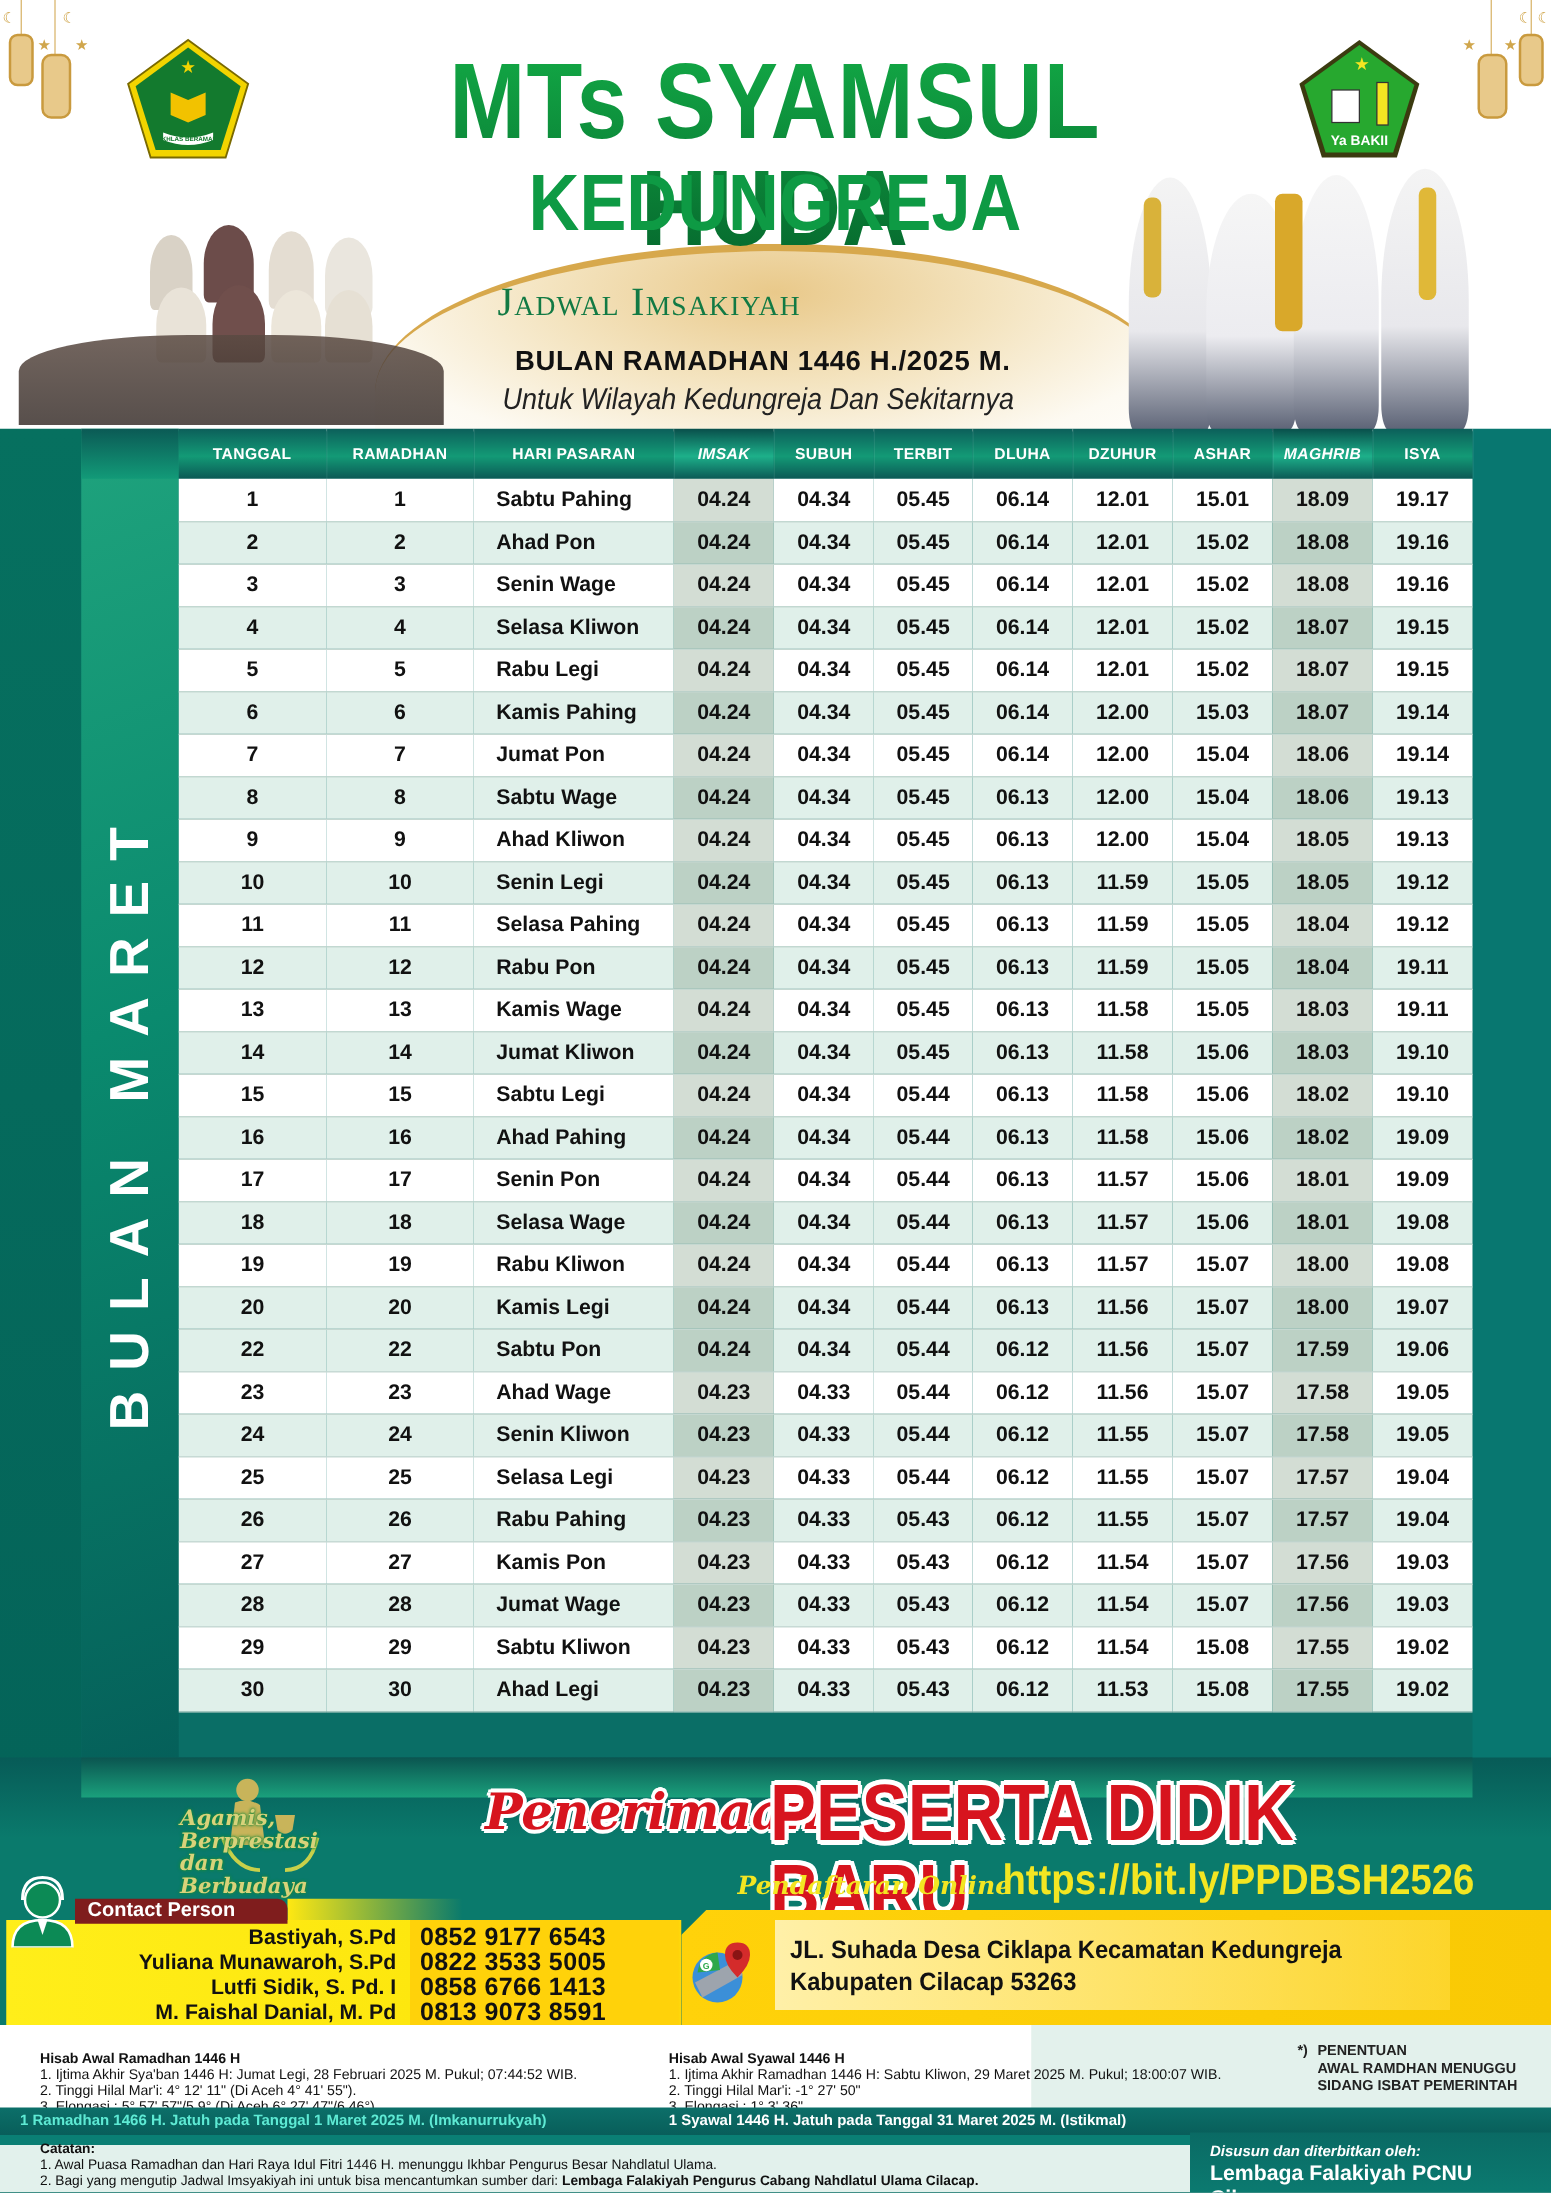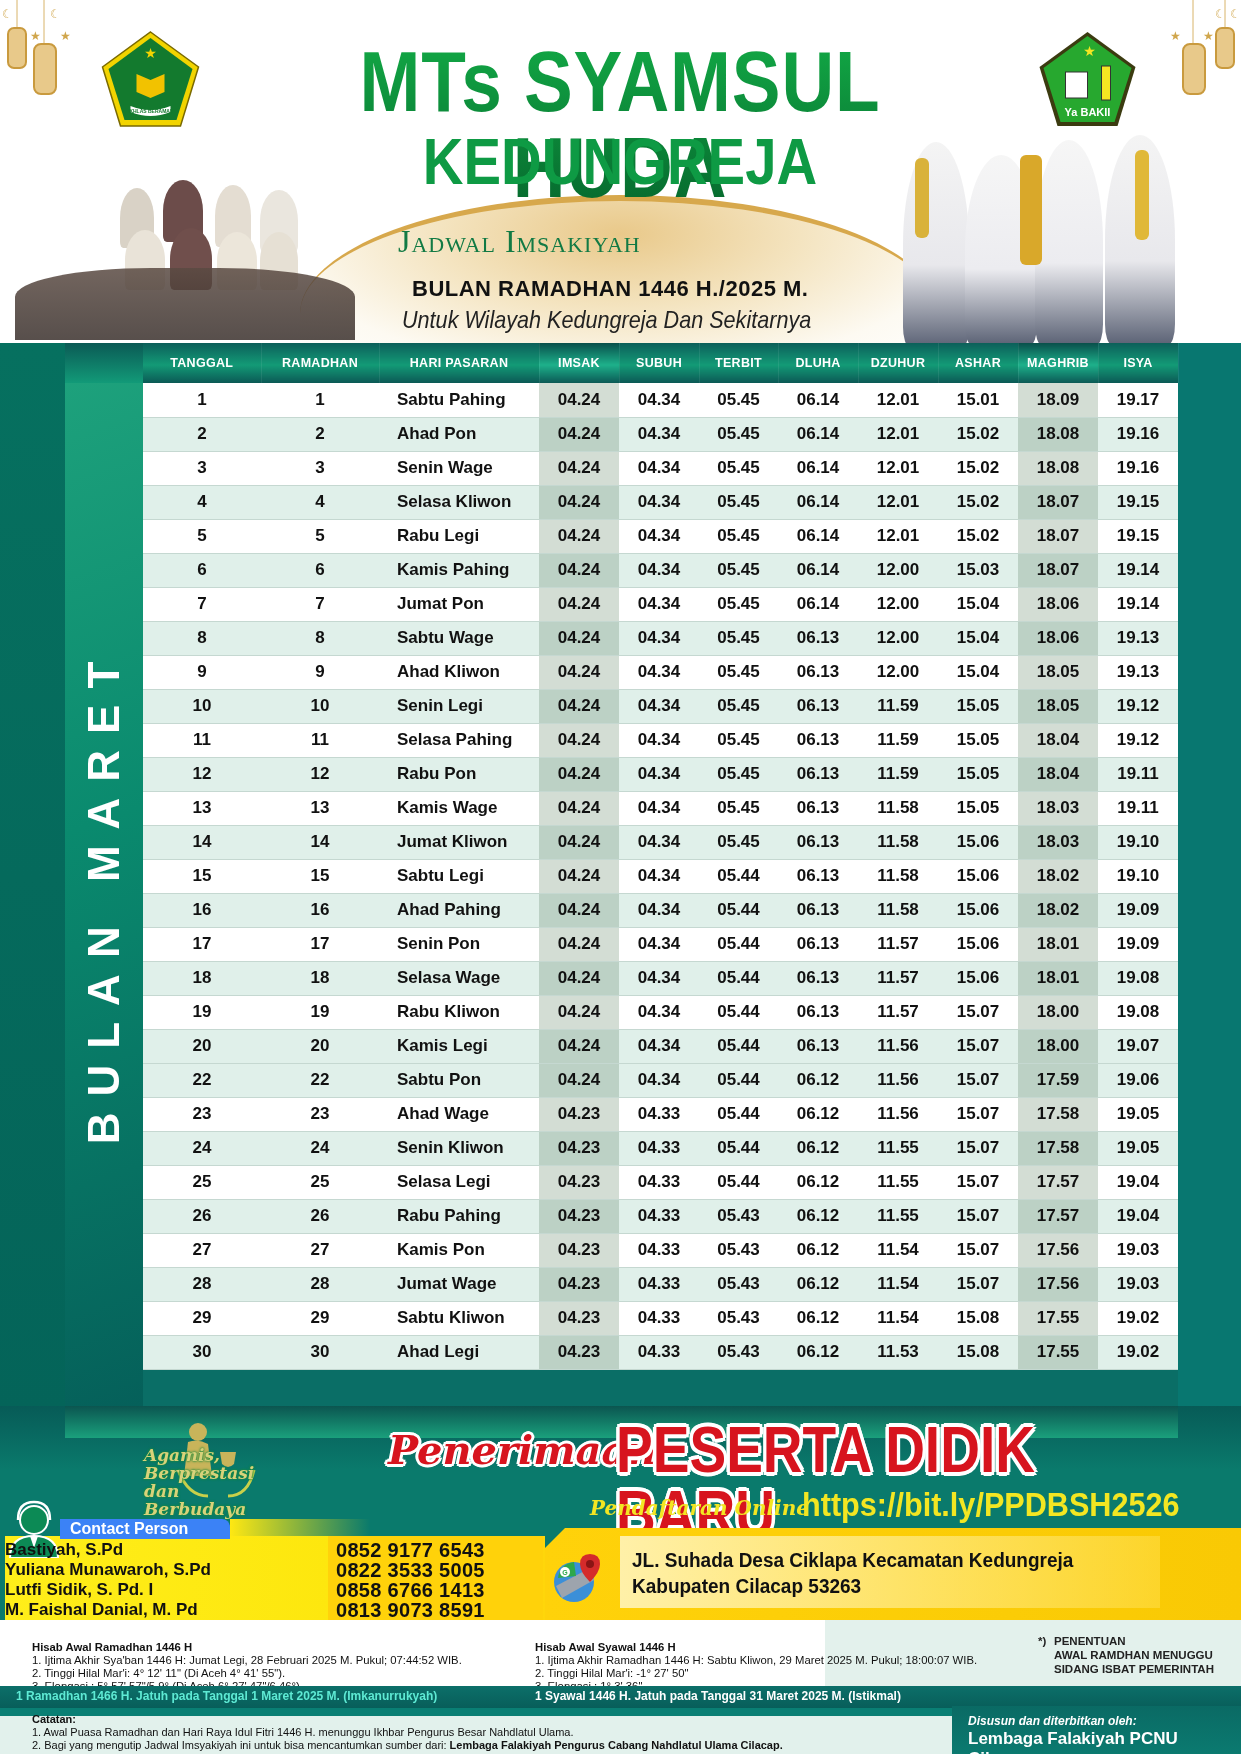--- a/index.html
+++ b/index.html
@@ -25,42 +25,42 @@
 .frame-left{position:absolute;left:0;top:343px;width:65px;height:1070px;background:linear-gradient(#06705f,#046459);}
 .side-band{position:absolute;left:65px;top:343px;width:78px;height:1063px;background:linear-gradient(160deg,#1fa37d 0%,#0a8a6e 45%,#05605a 100%);}
 .side-band .head{position:absolute;left:0;top:0;width:78px;height:40px;background:linear-gradient(#0b5a55,#129a78);}
 .bulan-maret{position:absolute;left:79px;top:650px;width:50px;height:490px;display:flex;align-items:center;justify-content:center;}
 .bulan-maret span{display:block;transform:rotate(-90deg);white-space:nowrap;font-weight:bold;font-size:44px;letter-spacing:16px;color:#fff;}
 .frame-right{position:absolute;left:1178px;top:343px;width:63px;height:1070px;background:#087770;}
 
 .table-wrap{position:absolute;left:143px;top:343px;width:1035px;}
 table{border-collapse:collapse;width:1035px;table-layout:fixed;}
 th{height:40px;font-size:12.5px;font-weight:bold;color:#fff;background:linear-gradient(#0c5f5a 0%,#139a76 55%,#0b5955 100%);text-align:center;letter-spacing:0.3px;border-right:1px solid rgba(255,255,255,0.08);}
-th.hl{background:linear-gradient(#094f4b 0%,#1db08a 55%,#0b5955 100%);}
+th.hl{font-style:italic;background:linear-gradient(#094f4b 0%,#1db08a 55%,#0b5955 100%);}
 td{height:34px;font-size:17px;font-weight:bold;color:#111;text-align:center;border-bottom:1.5px solid #c5d8d1;}
 td.day{text-align:left;padding-left:18px;}
 tr.odd td{background:#ffffff;}
 tr.even td{background:#e0f0ea;}
 tr.odd td.hl{background:#d3ddd4;}
 tr.even td.hl{background:#bcd1c5;}
 
 .bottom-band{position:absolute;left:0;top:1406px;width:1241px;height:214px;background:linear-gradient(180deg,#075b57 0%,#0a7a6c 30%,#0a7a6c 100%);}
 .bottom-band .stripe{position:absolute;left:65px;top:0;width:1113px;height:32px;background:linear-gradient(#0b5550,#1aa07c);}
 .motto{position:absolute;left:100px;top:1420px;width:160px;height:90px;}
 .motto-text{position:absolute;left:0;top:26px;font-family:"DejaVu Serif",serif;font-style:italic;font-weight:bold;font-size:17px;line-height:18px;color:#d8d27a;text-shadow:0 0 3px #1a8a3a,0 0 2px #1a8a3a;margin-left:44px;}
 .ppdb-pre{position:absolute;left:388px;top:1426px;font-family:"DejaVu Serif",serif;font-style:italic;font-weight:bold;font-size:40px;color:#d7141e;-webkit-text-stroke:0;text-shadow:2px 2px 0 #fff,-2px -2px 0 #fff,2px -2px 0 #fff,-2px 2px 0 #fff,0 3px 0 #fff,3px 0 0 #fff,-3px 0 0 #fff,0 -3px 0 #fff;}
 .ppdb-main{position:absolute;left:616px;top:1418px;font-weight:bold;font-size:64px;color:#d7141e;transform:scaleX(0.86);transform-origin:left;text-shadow:3px 3px 0 #fff,-3px -3px 0 #fff,3px -3px 0 #fff,-3px 3px 0 #fff,0 4px 0 #fff,4px 0 0 #fff,-4px 0 0 #fff,0 -4px 0 #fff;line-height:1;}
 .online-label{position:absolute;left:590px;top:1496px;font-family:"DejaVu Serif",serif;font-style:italic;font-weight:bold;font-size:20px;color:#f3e622;}
 .online-url{position:absolute;left:802px;top:1485px;font-weight:bold;font-size:34px;color:#f3e622;transform:scaleX(0.9);transform-origin:left;}
 
 .cp-icon{position:absolute;left:4px;top:1498px;width:60px;height:60px;}
-.cp-tag{position:absolute;left:60px;top:1519px;width:170px;height:20px;background:#3b82f6;border-radius:0 8px 0 0;color:#fff;font-weight:bold;font-size:16px;padding-left:10px;line-height:20px;}
+.cp-tag{position:absolute;left:60px;top:1519px;width:170px;height:20px;background:#7f1d1d;border-radius:0 8px 0 0;color:#fff;font-weight:bold;font-size:16px;padding-left:10px;line-height:20px;}
 .cp-box{position:absolute;left:5px;top:1536px;width:540px;height:86px;background:linear-gradient(90deg,#ffee1a 0%,#fde70e 60%,#ffd60a 100%);}
 .cp-yellow-fade{position:absolute;left:230px;top:1519px;width:140px;height:18px;background:linear-gradient(90deg,#ffe812,rgba(255,232,18,0));}
-.cp-names{position:absolute;left:5px;top:1540px;width:312px;text-align:left;}
+.cp-names{position:absolute;left:5px;top:1540px;width:312px;text-align:right;}
 .cp-names div,.cp-phones div{font-weight:bold;font-size:17px;line-height:20px;color:#111;height:20px;}
 .cp-phones{position:absolute;left:328px;top:1536px;width:215px;height:86px;background:#ffd20a;padding-left:8px;padding-top:4px;}
 .cp-phones div{font-size:20px;letter-spacing:0.3px;}
 .addr-box{position:absolute;left:545px;top:1528px;width:696px;height:92px;background:linear-gradient(90deg,#ffd20a,#f9c904);clip-path:polygon(20px 0,100% 0,100% 100%,0 100%,0 20px);}
 .addr-inner{position:absolute;left:620px;top:1536px;width:540px;height:72px;background:linear-gradient(90deg,#fff0a8,rgba(255,224,80,0.5));}
 .map-icon{position:absolute;left:550px;top:1550px;width:56px;height:56px;}
 .addr-text{position:absolute;left:632px;top:1547px;font-weight:bold;font-size:20px;line-height:26px;color:#111;transform:scaleX(0.95);transform-origin:left;}
 
 .hisab-area{position:absolute;left:0;top:1620px;width:1241px;height:68px;background:#fff;}
 .hisab-right-bg{position:absolute;left:825px;top:1620px;width:416px;height:68px;background:#e3f1ec;}

